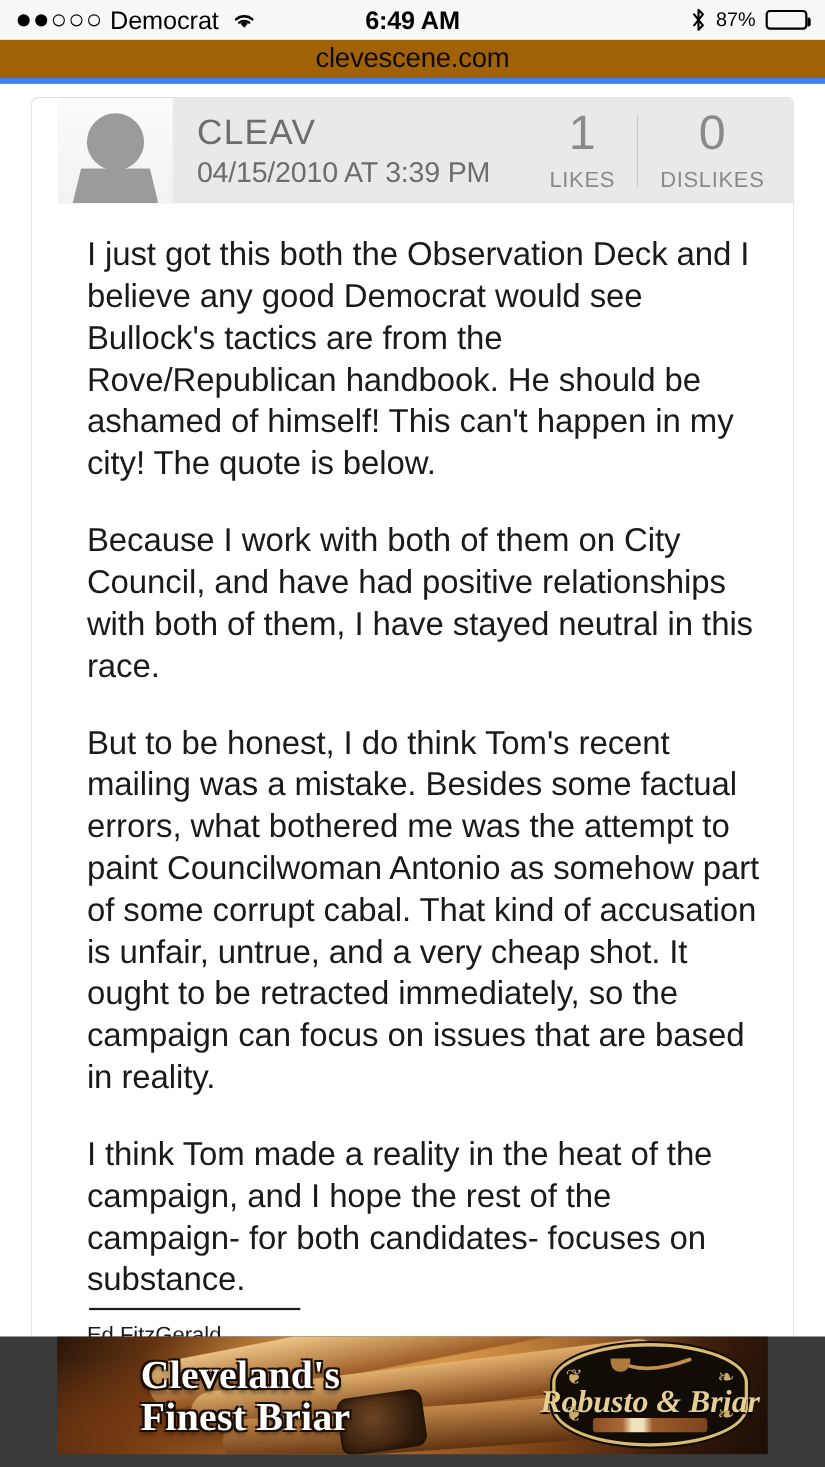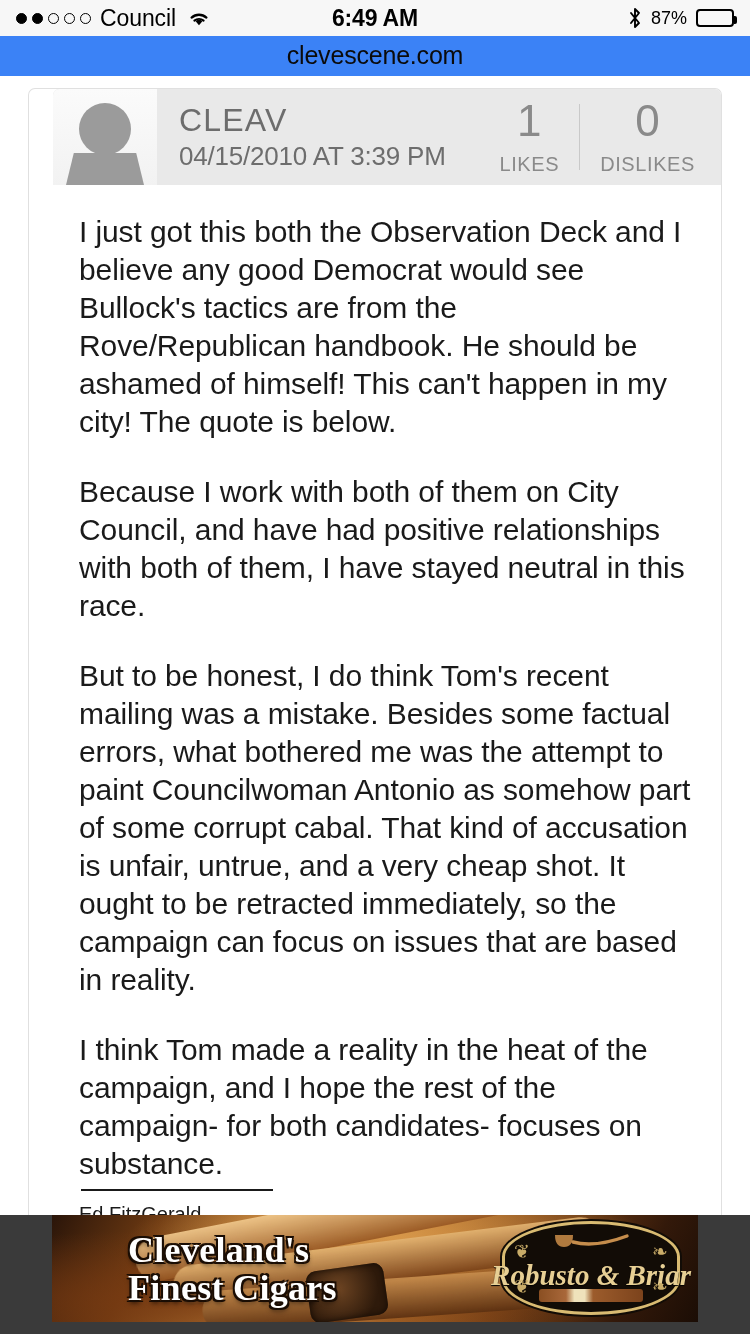--- a/index.html
+++ b/index.html
@@ -39,23 +39,23 @@
   }
   .batt-fill{ height:100%; background:#000; border-radius:1px; }
   .batt:after{
     content:""; position:absolute; right:-5px; top:5px;
     width:3px; height:8px; background:#000; border-radius:0 2px 2px 0;
   }
 
   
   .url-bar{
     height:40px; width:750px;
-    background:#3b82f6;
+    background:#a16207;
     display:flex; align-items:center; justify-content:center;
-    border-bottom:2px solid #3b82f6;
+    border-bottom:5px solid #3b82f6;
   }
   .url-text{ font-size:25px; color:#0b0b0b; letter-spacing:-0.2px;}
 
   
   .page{
     position:absolute; top:77px; left:0; width:750px; height:1150px;
     background:#ffffff;
   }
 
   .comment-card{
@@ -199,21 +199,21 @@
 
 <div class="status-bar">
   <div class="status-left">
     <span class="sig-dots">
       <span class="dot filled"></span>
         <span class="dot filled"></span>
       <span class="dot"></span>
         <span class="dot"></span>
         <span class="dot"></span>
     </span>
-    <span class="carrier">Council</span>
+    <span class="carrier">Democrat</span>
     <span class="wifi-icon">
       <svg viewBox="0 0 24 18" width="24" height="18">
         <path d="M12 16.2 L8.6 12.3 A5.2 5.2 0 0 1 15.4 12.3 Z" fill="#000"></path>
         <path d="M4.6 8.6 A11 11 0 0 1 19.4 8.6" stroke="#000" stroke-width="2.3" fill="none" stroke-linecap="round"></path>
         <path d="M7.4 11.6 A7.2 7.2 0 0 1 16.6 11.6" stroke="#000" stroke-width="2.1" fill="none" stroke-linecap="round"></path>
       </svg>
     </span>
   </div>
 
   <div class="status-center">6:49 AM</div>
@@ -278,21 +278,21 @@
 
 <div class="ad-bar">
   <div class="ad-creative">
     <span class="cigar-streak s1"></span>
     <span class="cigar-streak s2"></span>
     <span class="cigar-streak s3"></span>
     <span class="cigar-tip"></span>
 
     <div class="ad-headline">
       <div>Cleveland's</div>
-      <div>Finest Cigars</div>
+      <div>Finest Briar</div>
     </div>
 
     <div class="ad-badge">
       <span class="badge-pipe">
         <svg viewBox="0 0 84 22" width="84" height="22">
           <path d="M6 4 Q6 16 15 16 Q24 16 24 4 Z" fill="#b07a3e"></path>
           <path d="M24 11 Q46 17 78 5" stroke="#c58d4c" stroke-width="3.4" fill="none" stroke-linecap="round"></path>
         </svg>
       </span>
       <span class="badge-flourish fl-tl">❦</span>

